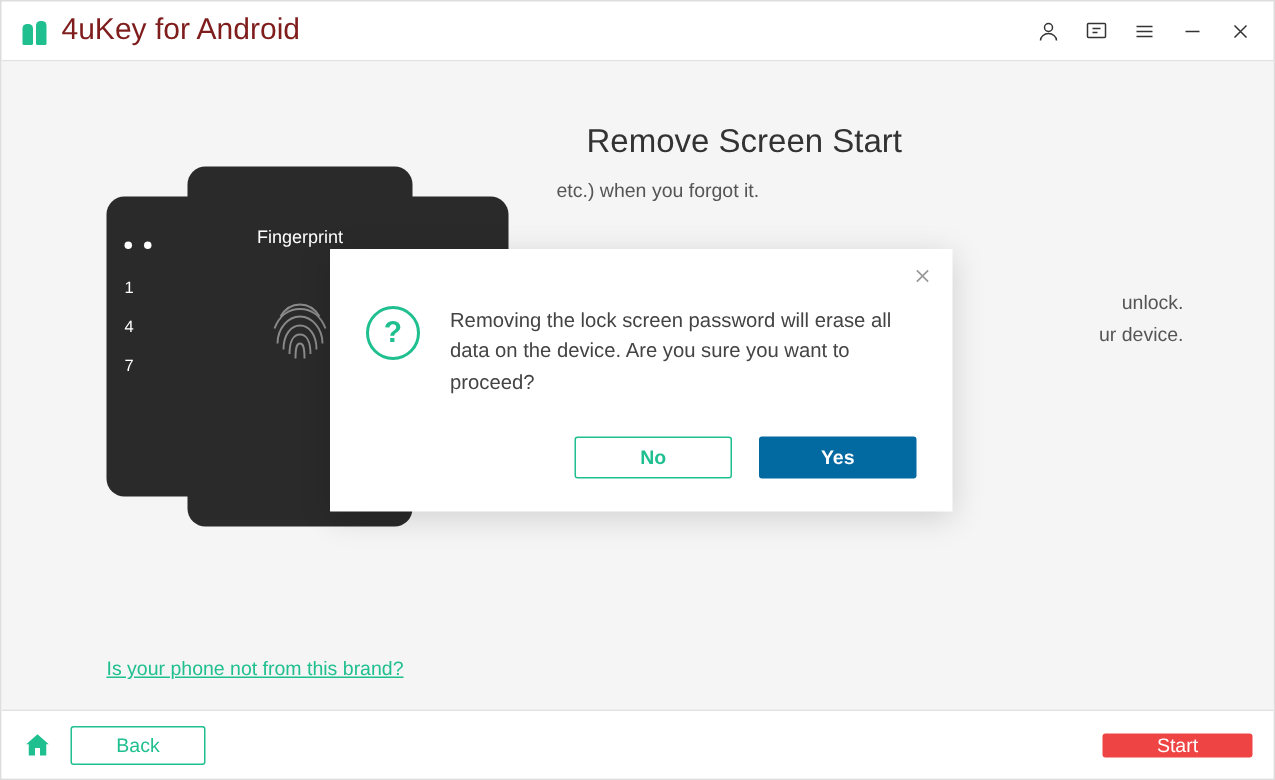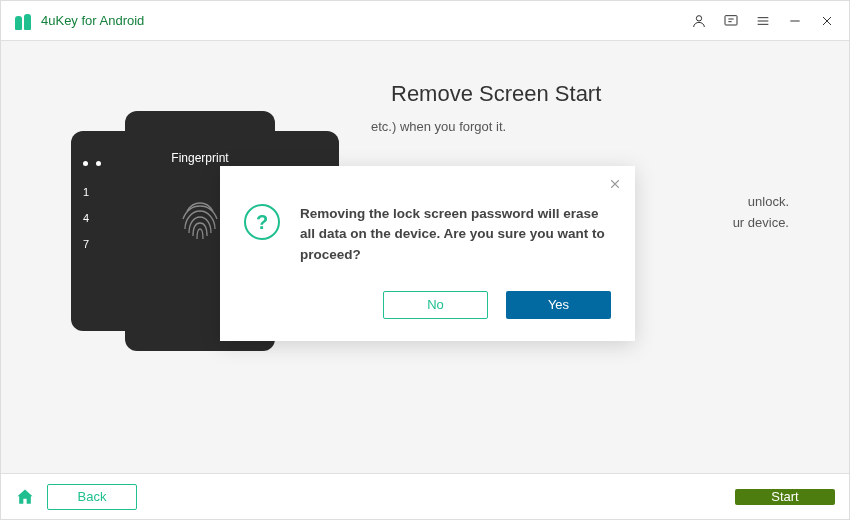--- a/index.html
+++ b/index.html
@@ -17,21 +17,21 @@
   display: flex;
   align-items: center;
   justify-content: space-between;
   padding: 0 14px;
   border-bottom: 1px solid #e0e0e0;
 }
 .titlebar-left { display: flex; align-items: center; gap: 8px; }
 .app-logo { width: 18px; height: 18px; display: flex; gap: 2px; align-items: flex-end; }
 .app-logo span { width: 7px; height: 16px; background: #1fbf8f; border-radius: 3px 3px 1px 1px; }
 .app-logo span:first-child { height: 14px; }
-.app-title { font-size: 13px; color: #15803d; font-weight: 500; }
+.app-title { font-size: 20px; color: #7f1d1d; font-weight: 500; }
 .titlebar-right { display: flex; align-items: center; gap: 16px; }
 .titlebar-icon { width: 16px; height: 16px; display: flex; align-items: center; justify-content: center; cursor: pointer; color: #333; }
 .titlebar-icon svg { width: 16px; height: 16px; stroke: #333; fill: none; stroke-width: 1.5; }
 
 .content {
   position: absolute;
   top: 40px;
   left: 0;
   right: 0;
   bottom: 46px;
@@ -116,21 +116,21 @@
   border: 1px solid #1fbf8f;
   background: #fff;
   color: #1fbf8f;
   font-size: 13px;
   border-radius: 2px;
   cursor: pointer;
 }
 .start-btn {
   margin-left: auto;
   width: 100px; height: 16px;
-  background: #4d7c0f;
+  background: #ef4444;
   color: #fff;
   border: none;
   font-size: 13px;
   border-radius: 2px;
   cursor: pointer;
 }
 
 .modal {
   position: absolute;
   left: 219px;
@@ -152,27 +152,28 @@
 .modal-body { display: flex; gap: 20px; margin-top: 20px; }
 .modal-icon {
   width: 36px; height: 36px; flex-shrink: 0;
   border: 2.5px solid #1fbf8f;
   border-radius: 50%;
   display: flex; align-items: center; justify-content: center;
   color: #1fbf8f;
   font-size: 20px;
   font-weight: 600;
 }
-.modal-text { font-size: 13.5px; color: #444; line-height: 1.5; font-weight: bold; }
+.modal-text { font-size: 13.5px; color: #444; line-height: 1.5; }
 .modal-actions { display: flex; gap: 18px; justify-content: flex-end; margin-top: 26px; }
 .modal-btn {
   width: 105px; height: 28px;
   font-size: 13px;
   border-radius: 2px;
   cursor: pointer;
+  font-weight: bold;
 }
 .modal-btn-no {
   background: #fff;
   border: 1px solid #1fbf8f;
   color: #1fbf8f;
 }
 .modal-btn-yes {
   background: #0369a1;
   border: none;
   color: #fff;
@@ -249,20 +250,21 @@
     </div>
     <div class="right-col">
       <div class="page-heading">Remove Screen Start</div>
       <div class="desc-line">etc.) when you forgot it.</div>
       <div class="info-block">
         <div class="info-line">unlock.</div>
         <div class="info-line">ur device.</div>
       </div>
     </div>
   </div>
+  <a class="brand-link">Is your phone not from this brand?</a>
 </div>
 
 <div class="footer">
   <div class="home-btn">
     <svg viewBox="0 0 24 24">
         <path d="M12 3l9 8h-2v9h-5v-6h-4v6H5v-9H3z"></path>
       </svg>
   </div>
   <button class="back-btn">Back</button>
   <button class="start-btn">Start</button>

